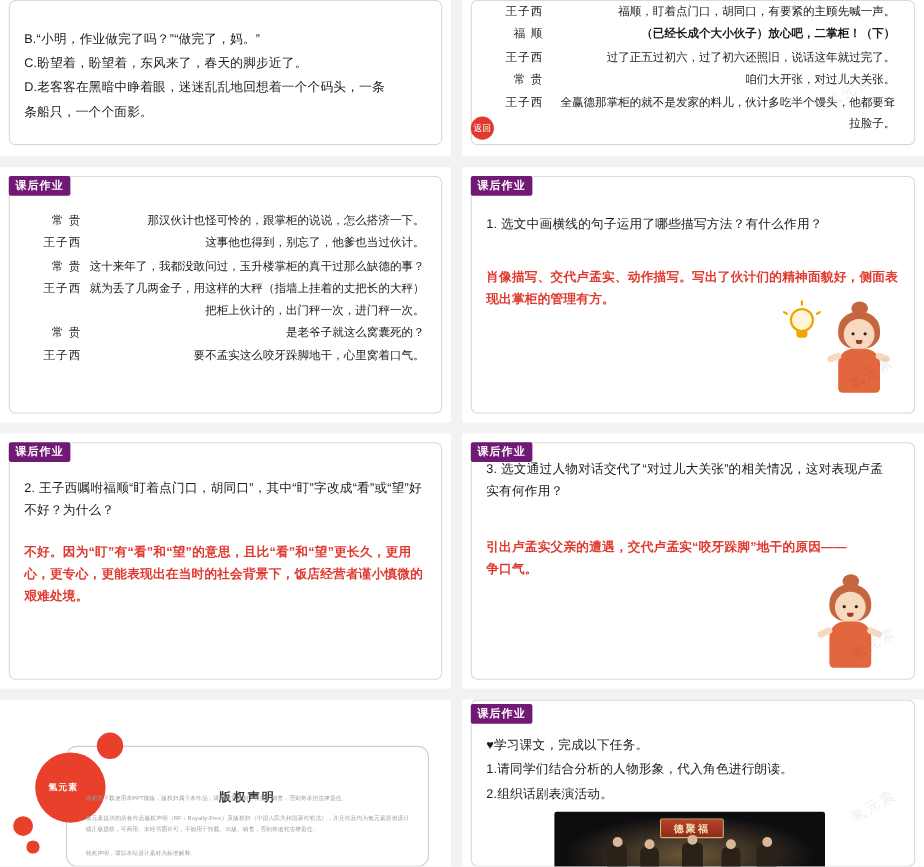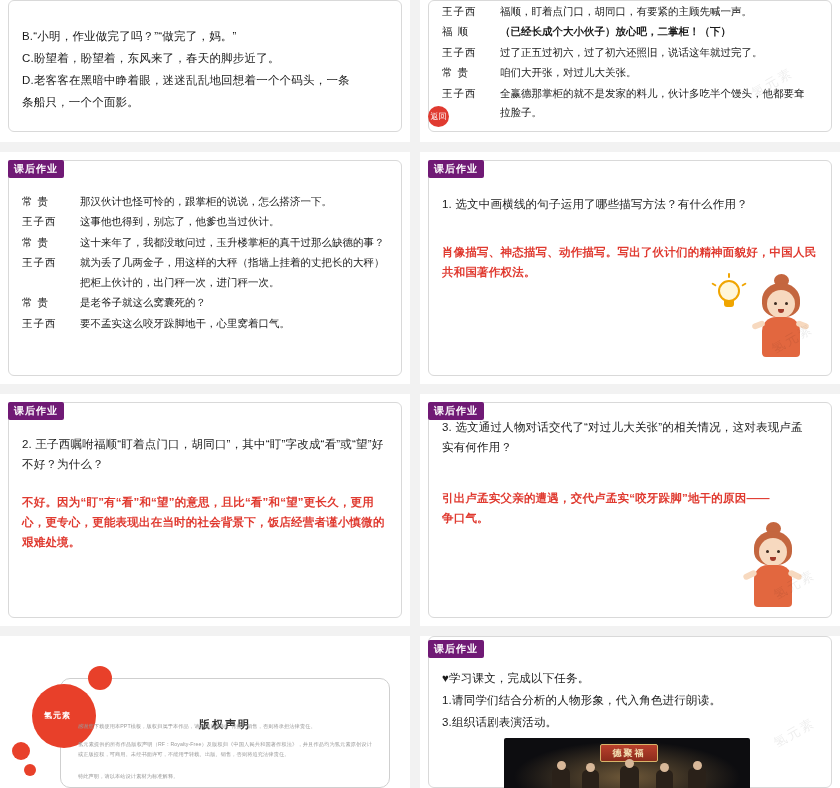--- a/index.html
+++ b/index.html
@@ -54,20 +54,21 @@
   .dialog-table {
     position: absolute;
     font-size: 10.5px;
     color: #1a1a1a;
     line-height: 1.85;
     border-collapse: collapse;
   }
   .dialog-table td {
     vertical-align: top;
     padding: 0 0 1px 0;
+    text-align: right;
   }
   .dialog-table td.spk {
     width: 52px;
     white-space: nowrap;
     padding-right: 6px;
     letter-spacing: 1px;
   }
   .bold {
     font-weight: bold;
   }
@@ -306,21 +307,21 @@
         <td>要不孟实这么咬牙跺脚地干，心里窝着口气。</td>
       </tr>
     </tbody>
       </table>
   </div>
 
   <div class="slide" style="left:420px; top:152px; width:420px; height:232px;">
     <div class="card" style="left:8px; top:8px; width:404px; height:216px;"></div>
     <div class="tag" style="left:8px; top:8px;">课后作业</div>
     <div class="body-text" style="left:22px; top:42px; width:376px;">1. 选文中画横线的句子运用了哪些描写方法？有什么作用？</div>
-    <div class="body-text red-text" style="left:22px; top:90px; width:376px;">肖像描写、神态描写、动作描写。写出了伙计们的精神面貌好，中国人民共和国著作权法。</div>
+    <div class="body-text red-text" style="left:22px; top:90px; width:376px;">肖像描写、交代卢孟实、动作描写。写出了伙计们的精神面貌好，侧面表现出掌柜的管理有方。</div>
 
     <div class="bulb" style="left:298px; top:128px;">
       <div class="glass" style="left:0; top:0;"></div>
       <div class="base"></div>
       <div class="ray" style="left:10px; top:-7px; transform:rotate(0deg);"></div>
       <div class="ray" style="left:-5px; top:2px; transform:rotate(-60deg);"></div>
       <div class="ray" style="left:25px; top:2px; transform:rotate(60deg);"></div>
     </div>
 
     <div class="girl" style="left:330px; top:122px; width:66px; height:86px;">
@@ -377,21 +378,21 @@
     <div class="cr-text" style="left:78px; top:86px; width:294px;">感谢您下载使用本PPT模板，版权归属于本作品，请勿随意复制、传播、销售，否则将承担法律责任。</div>
     <div class="cr-text" style="left:78px; top:104px; width:294px;">氢元素提供的所有作品版权声明（RF：Royalty-Free）及版权归《中国人民共和国著作权法》，并且作品均为氢元素原创设计或正版授权，可商用。未经书面许可，不能用于转载、出版、销售，否则将追究法律责任。</div>
     <div class="cr-text" style="left:78px; top:136px; width:294px;">特此声明，请以本站设计素材为标准解释。</div>
   </div>
 
   <div class="slide" style="left:420px; top:636px; width:420px; height:152px;">
     <div class="card" style="left:8px; top:0px; width:404px; height:152px;"></div>
     <div class="tag" style="left:8px; top:4px;">课后作业</div>
     <div class="body-text" style="left:22px; top:32px; width:372px;">♥学习课文，完成以下任务。</div>
     <div class="body-text" style="left:22px; top:54px; width:372px;">1.请同学们结合分析的人物形象，代入角色进行朗读。</div>
-    <div class="body-text" style="left:22px; top:76px; width:372px;">3.组织话剧表演活动。</div>
+    <div class="body-text" style="left:22px; top:76px; width:372px;">2.组织话剧表演活动。</div>
 
     <div class="photo" style="left:84px; top:102px; width:246px; height:56px;">
       <div class="stage-glow"></div>
       <div class="sign" style="left:96px; top:6px; width:56px; height:16px; line-height:16px;">德聚福</div>
       <div class="fig" style="left:48px; top:30px; width:18px; height:26px;"></div>
       <div class="fighead" style="left:53px; top:23px; width:9px; height:9px;"></div>
       <div class="fig" style="left:78px; top:32px; width:17px; height:24px;"></div>
       <div class="fighead" style="left:82px; top:25px; width:9px; height:9px;"></div>
       <div class="fig" style="left:116px; top:28px; width:19px; height:28px;"></div>
       <div class="fighead" style="left:121px; top:21px; width:9px; height:9px;"></div>

